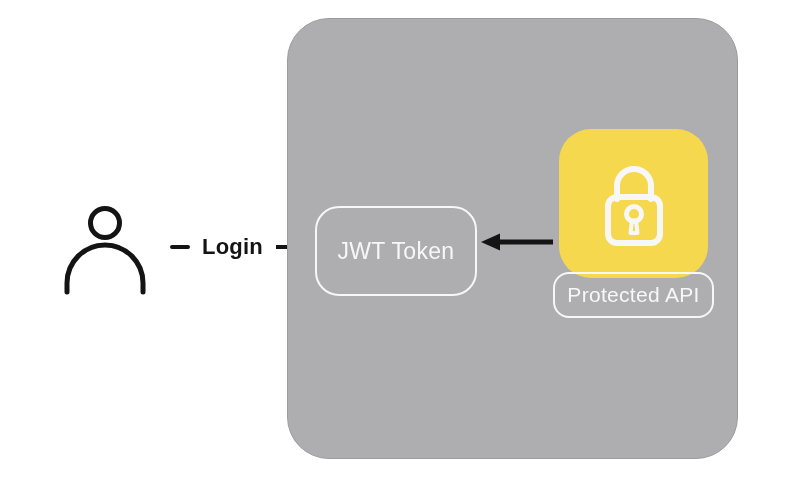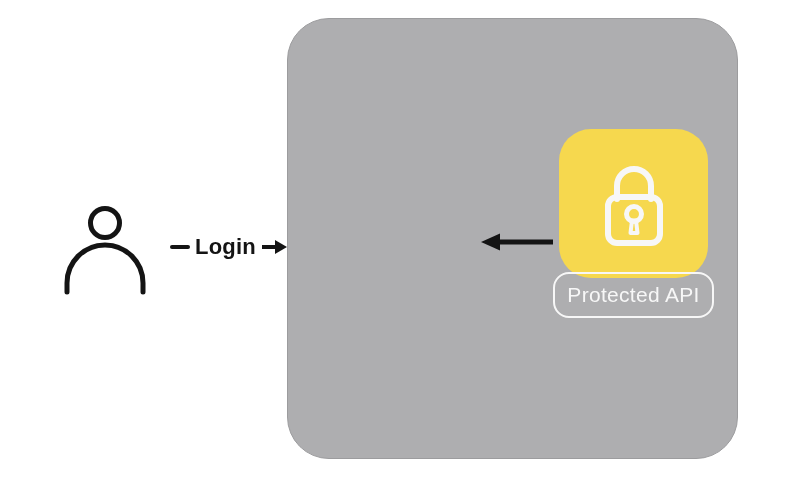--- a/index.html
+++ b/index.html
@@ -20,21 +20,21 @@
   }
   .stage{position:absolute;inset:0;}
 
   
   .person{position:absolute;left:55px;top:195px;width:100px;height:105px;}
   .person svg{display:block;width:100%;height:100%;}
 
   
   .login-connector{
     position:absolute;left:170px;top:232px;height:30px;
-    display:flex;align-items:center;gap:5px;color:var(--ink);
+    display:flex;align-items:center;gap:12px;color:var(--ink);
   }
   .login-dash{width:20px;height:4px;background:var(--ink);border-radius:2px;}
   .login-label{
     font-size:22px;font-weight:600;letter-spacing:0.2px;color:var(--ink);
     line-height:30px;
   }
   .login-arrow svg{display:block;}
 
   
   .panel{
@@ -96,20 +96,23 @@
     <span class="login-arrow">
       <svg width="27" height="18" viewBox="0 0 27 18">
         <line x1="1" y1="9" x2="17" y2="9" stroke="#141414" stroke-width="4"></line>
         <polygon points="14,2 26,9 14,16" fill="#141414"></polygon>
       </svg>
     </span>
   </div>
 
   <div class="panel"></div>
 
+  <div class="jwt-box">
+    <span class="jwt-label">JWT Token</span>
+  </div>
 
   <div class="token-arrow">
     <svg width="76" height="22" viewBox="0 0 76 22">
       <line x1="74" y1="11" x2="17" y2="11" stroke="#141414" stroke-width="5"></line>
       <polygon points="2,11 21,2.5 21,19.5" fill="#141414"></polygon>
     </svg>
   </div>
 
   <div class="lock-tile">
     <svg width="100" height="100" viewBox="0 0 100 100">

